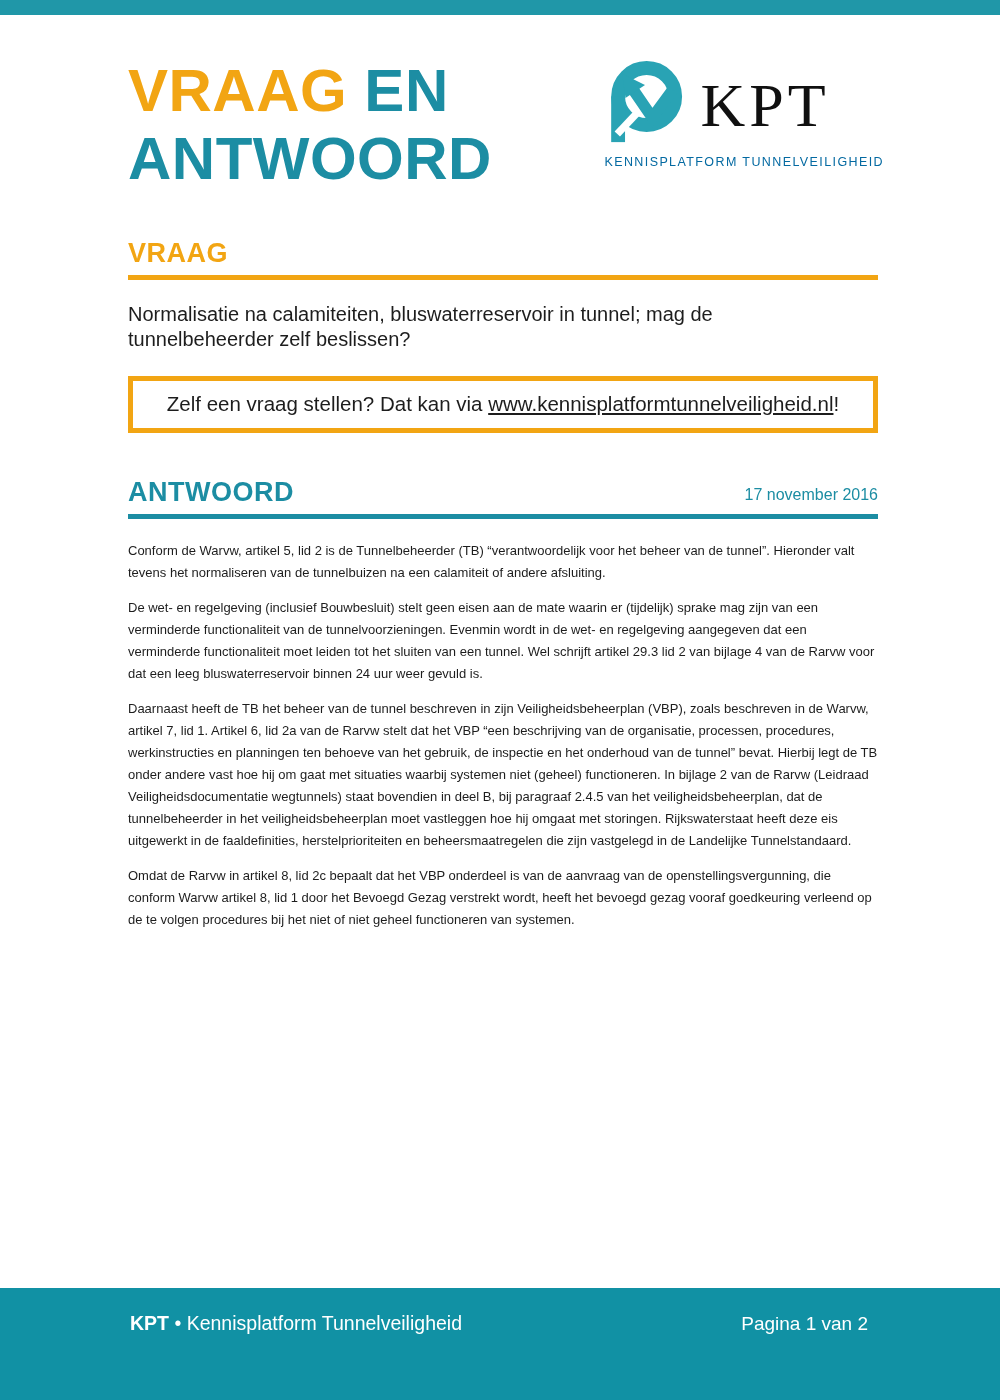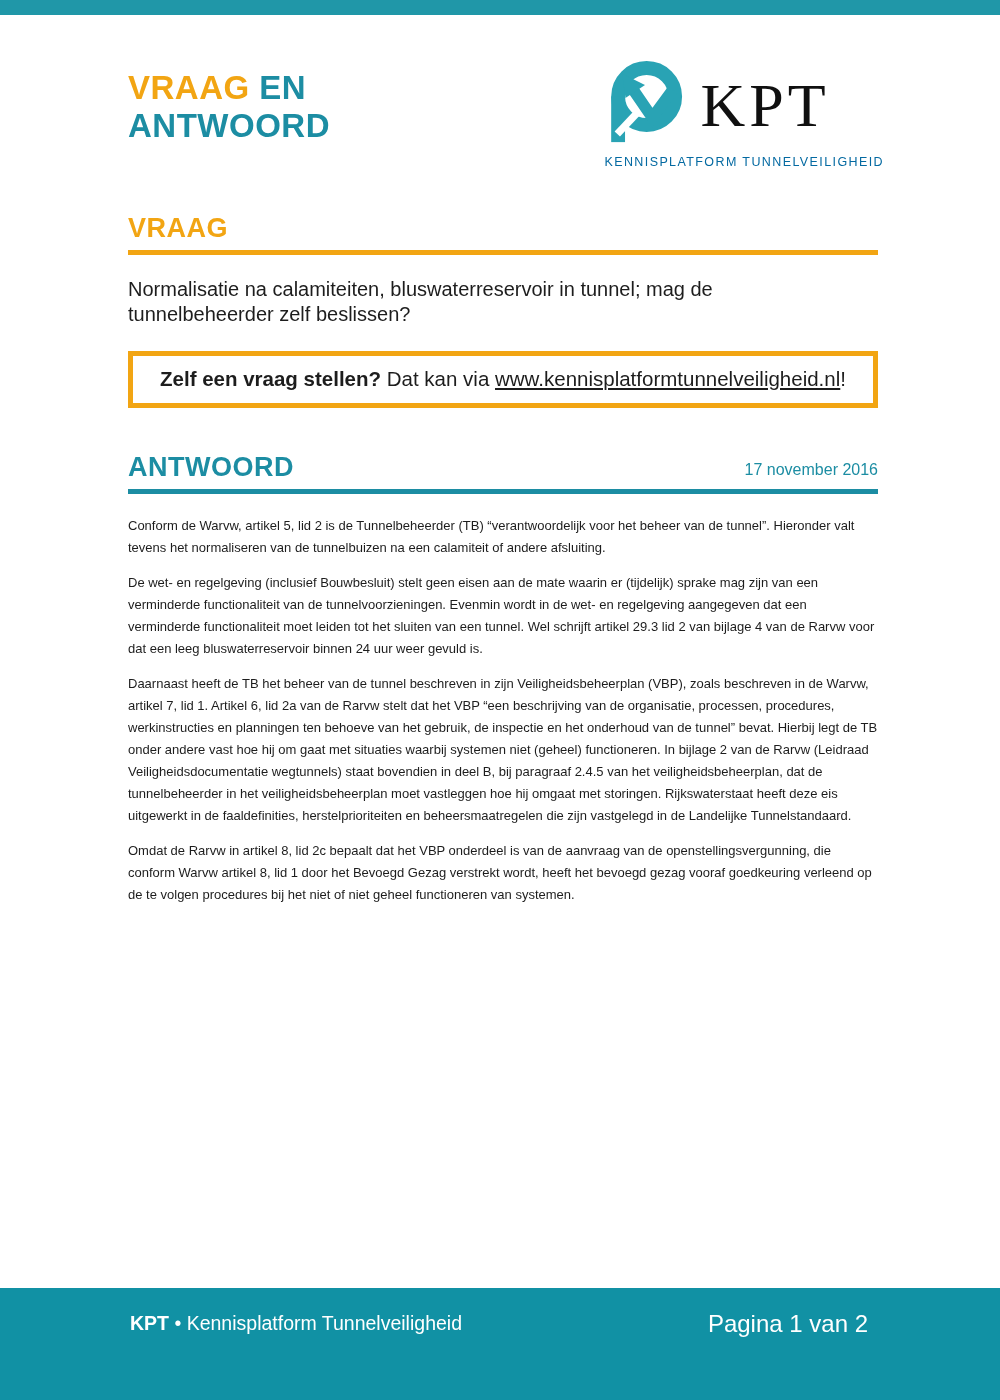--- a/index.html
+++ b/index.html
@@ -27,25 +27,24 @@
     flex: 1 1 auto;
     padding: 42px 122px 0 128px;
   }
   
   .header-row {
     display: flex;
     justify-content: space-between;
     align-items: flex-start;
   }
   .doc-title {
-    font-size: 33px;
+    font-size: 60px;
     font-weight: bold;
     line-height: 1.14;
     letter-spacing: 0.5px;
-    margin-top: 12px;
   }
   .title-orange { color: #F2A513; }
   .title-teal { color: #1C8DA3; }
   .logo-block {
     text-align: left;
     margin-top: 2px;
     margin-right: -6px;
   }
   .logo-row {
     display: flex;
@@ -100,21 +99,21 @@
     max-width: 680px;
   }
   
   .ask-box {
     margin-top: 24px;
     border: 5px solid #F2A513;
     padding: 11px 10px 12px 10px;
     text-align: center;
     font-size: 20.5px;
   }
-  .ask-bold { font-weight: bold; }
+  .ask-bold { font-weight: normal; }
   .ask-link {
     color: #1d1d1d;
     text-decoration: underline;
     cursor: pointer;
   }
   
   .answer-body { margin-top: 21px; }
   .answer-body p {
     font-size: 13px;
     line-height: 22px;
@@ -131,21 +130,21 @@
     display: flex;
     justify-content: space-between;
     align-items: flex-start;
   }
   .footer-left {
     font-size: 19.5px;
     line-height: 27px;
   }
   .footer-bold { font-weight: bold; }
   .footer-page {
-    font-size: 24px;
+    font-size: 19px;
     line-height: 27px;
   }
 </style>
 </head>
 <body>
 
 <div class="page">
   <div class="top-bar"></div>
 
   <div class="content">

